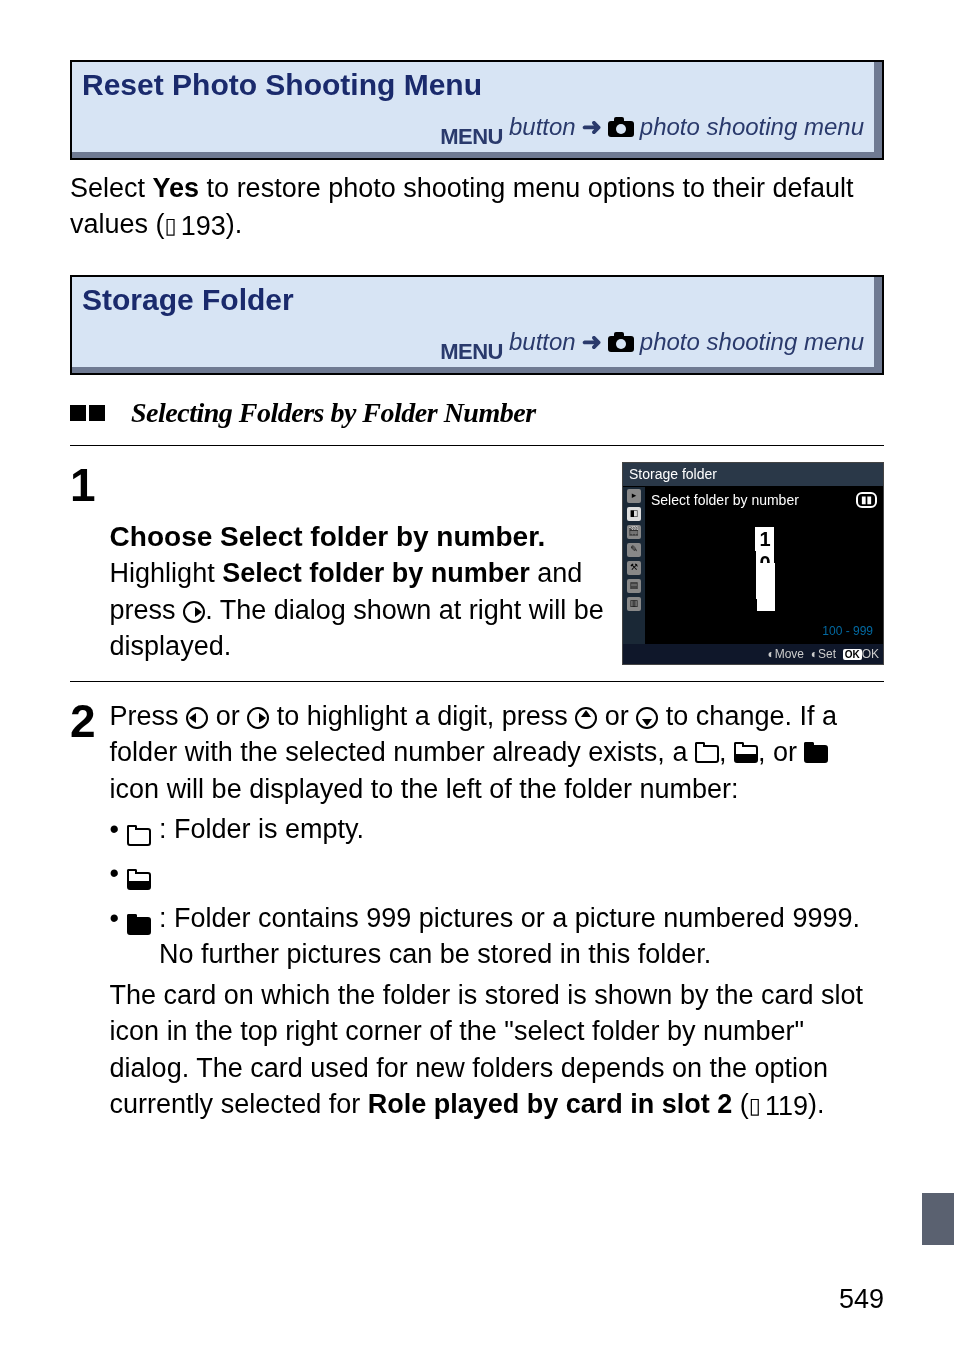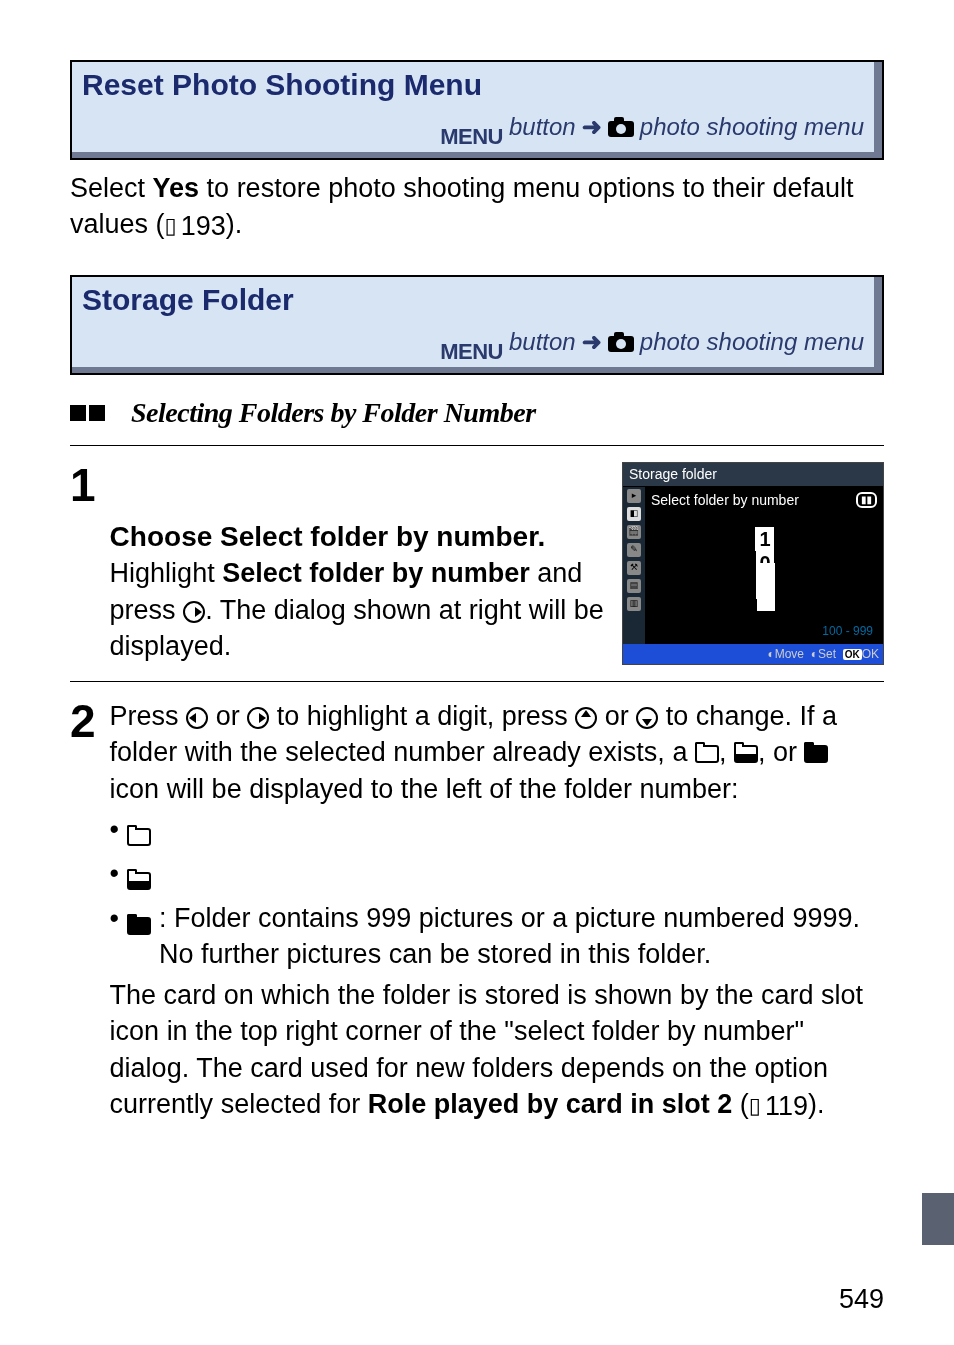--- a/index.html
+++ b/index.html
@@ -239,21 +239,21 @@
     line-height: 24px;
     margin: 0 1px;
   }
   .screenshot .range {
     text-align: right;
     color: #0369a1;
     font-size: 12px;
     padding-right: 4px;
   }
   .screenshot .bottom {
-    background: #1d4ed8;
+    background: #0f172a;
     font-size: 12px;
     text-align: right;
     padding: 2px 4px;
     color: #ccc;
   }
   .screenshot .bottom .ok {
     background:#fff;
     color:#000;
     font-weight:bold;
     border-radius:2px;
@@ -488,20 +488,21 @@
   <div class="step">
     <div class="step-num">2</div>
     <div class="step-body">
       <div>
         <span>Press </span><span class="dpad left"></span><span> or </span><span class="dpad right"></span><span> to highlight a digit, press </span><span class="dpad up"></span><span> or </span><span class="dpad down"></span><span> to change.  If a folder with the selected number already exists, a </span><span class="folder-icon"></span><span>, </span><span class="folder-icon partial"></span><span>, or </span><span class="folder-icon full"></span><span> icon will be displayed to the left of the folder number:</span>
       </div>
       <ul class="folder-list">
         <li>
           <span class="bullet">•</span>
           <span class="licon"><span class="folder-icon"></span></span>
+          <span class="ltext">: Folder is empty.</span>
         </li>
         <li>
           <span class="bullet">•</span>
           <span class="licon"><span class="folder-icon partial"></span></span>
         </li>
         <li>
           <span class="bullet">•</span>
           <span class="licon"><span class="folder-icon full"></span></span>
           <span class="ltext">: Folder contains 999 pictures or a picture numbered 9999.  No further pictures can be stored in this folder.</span>
         </li>

